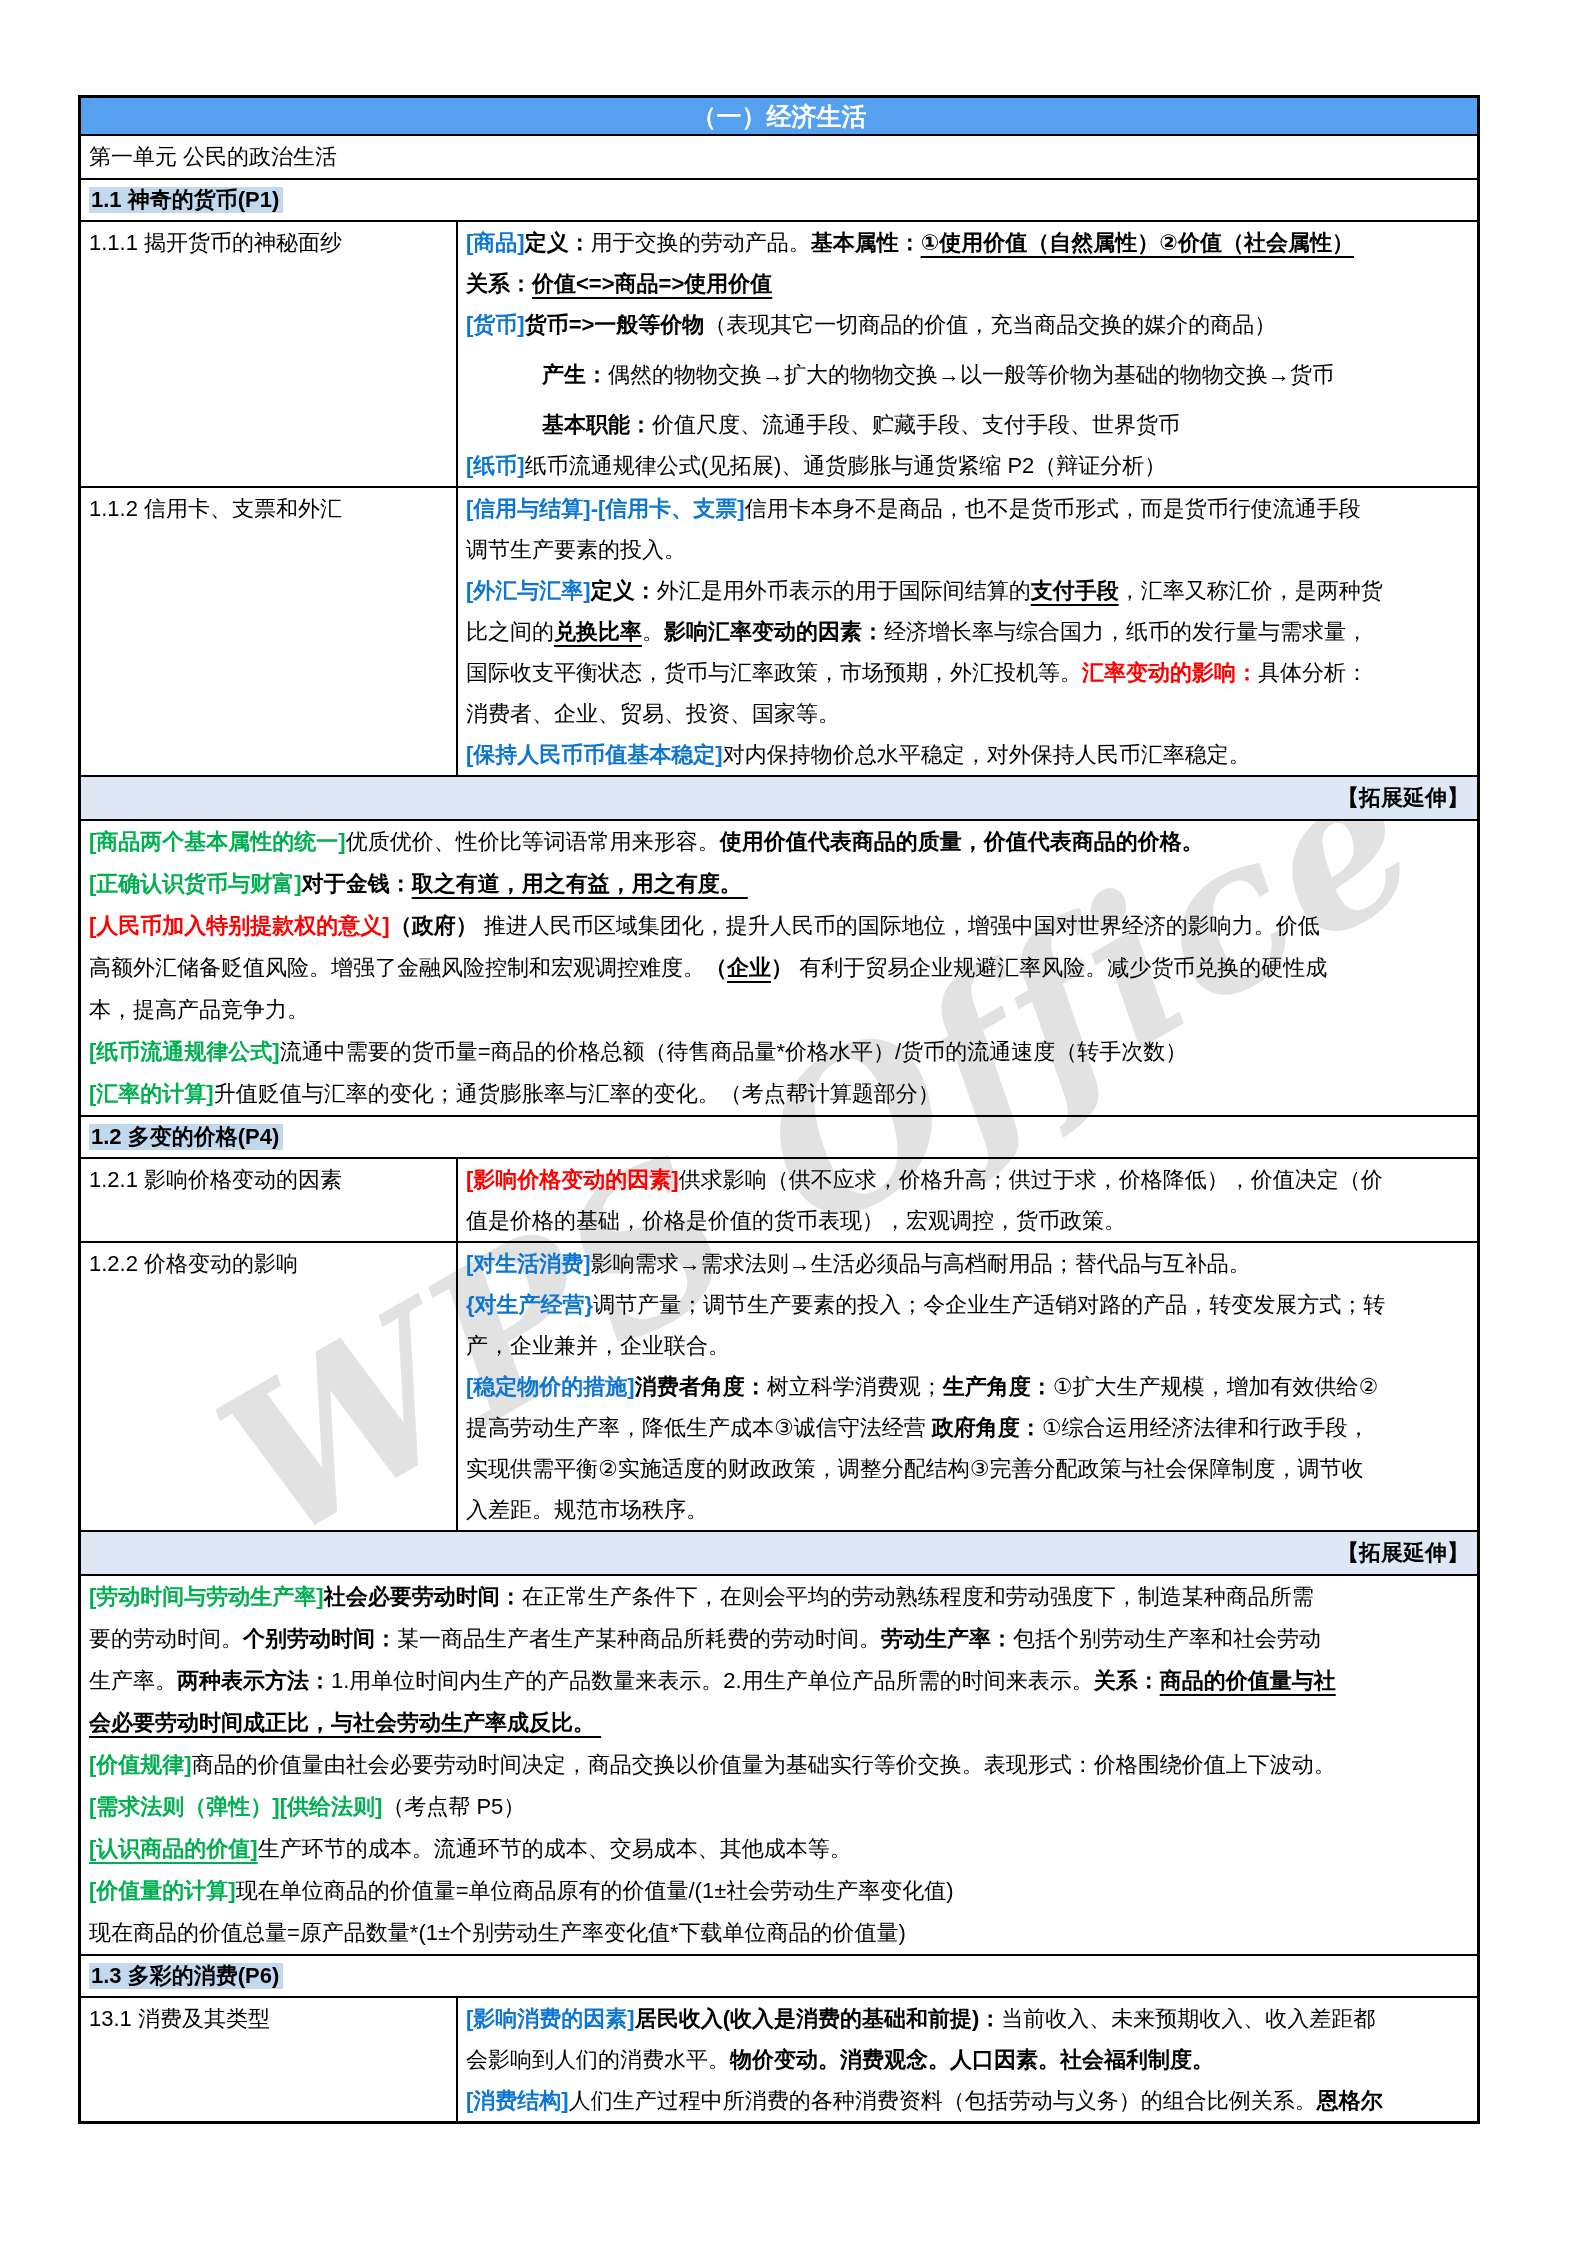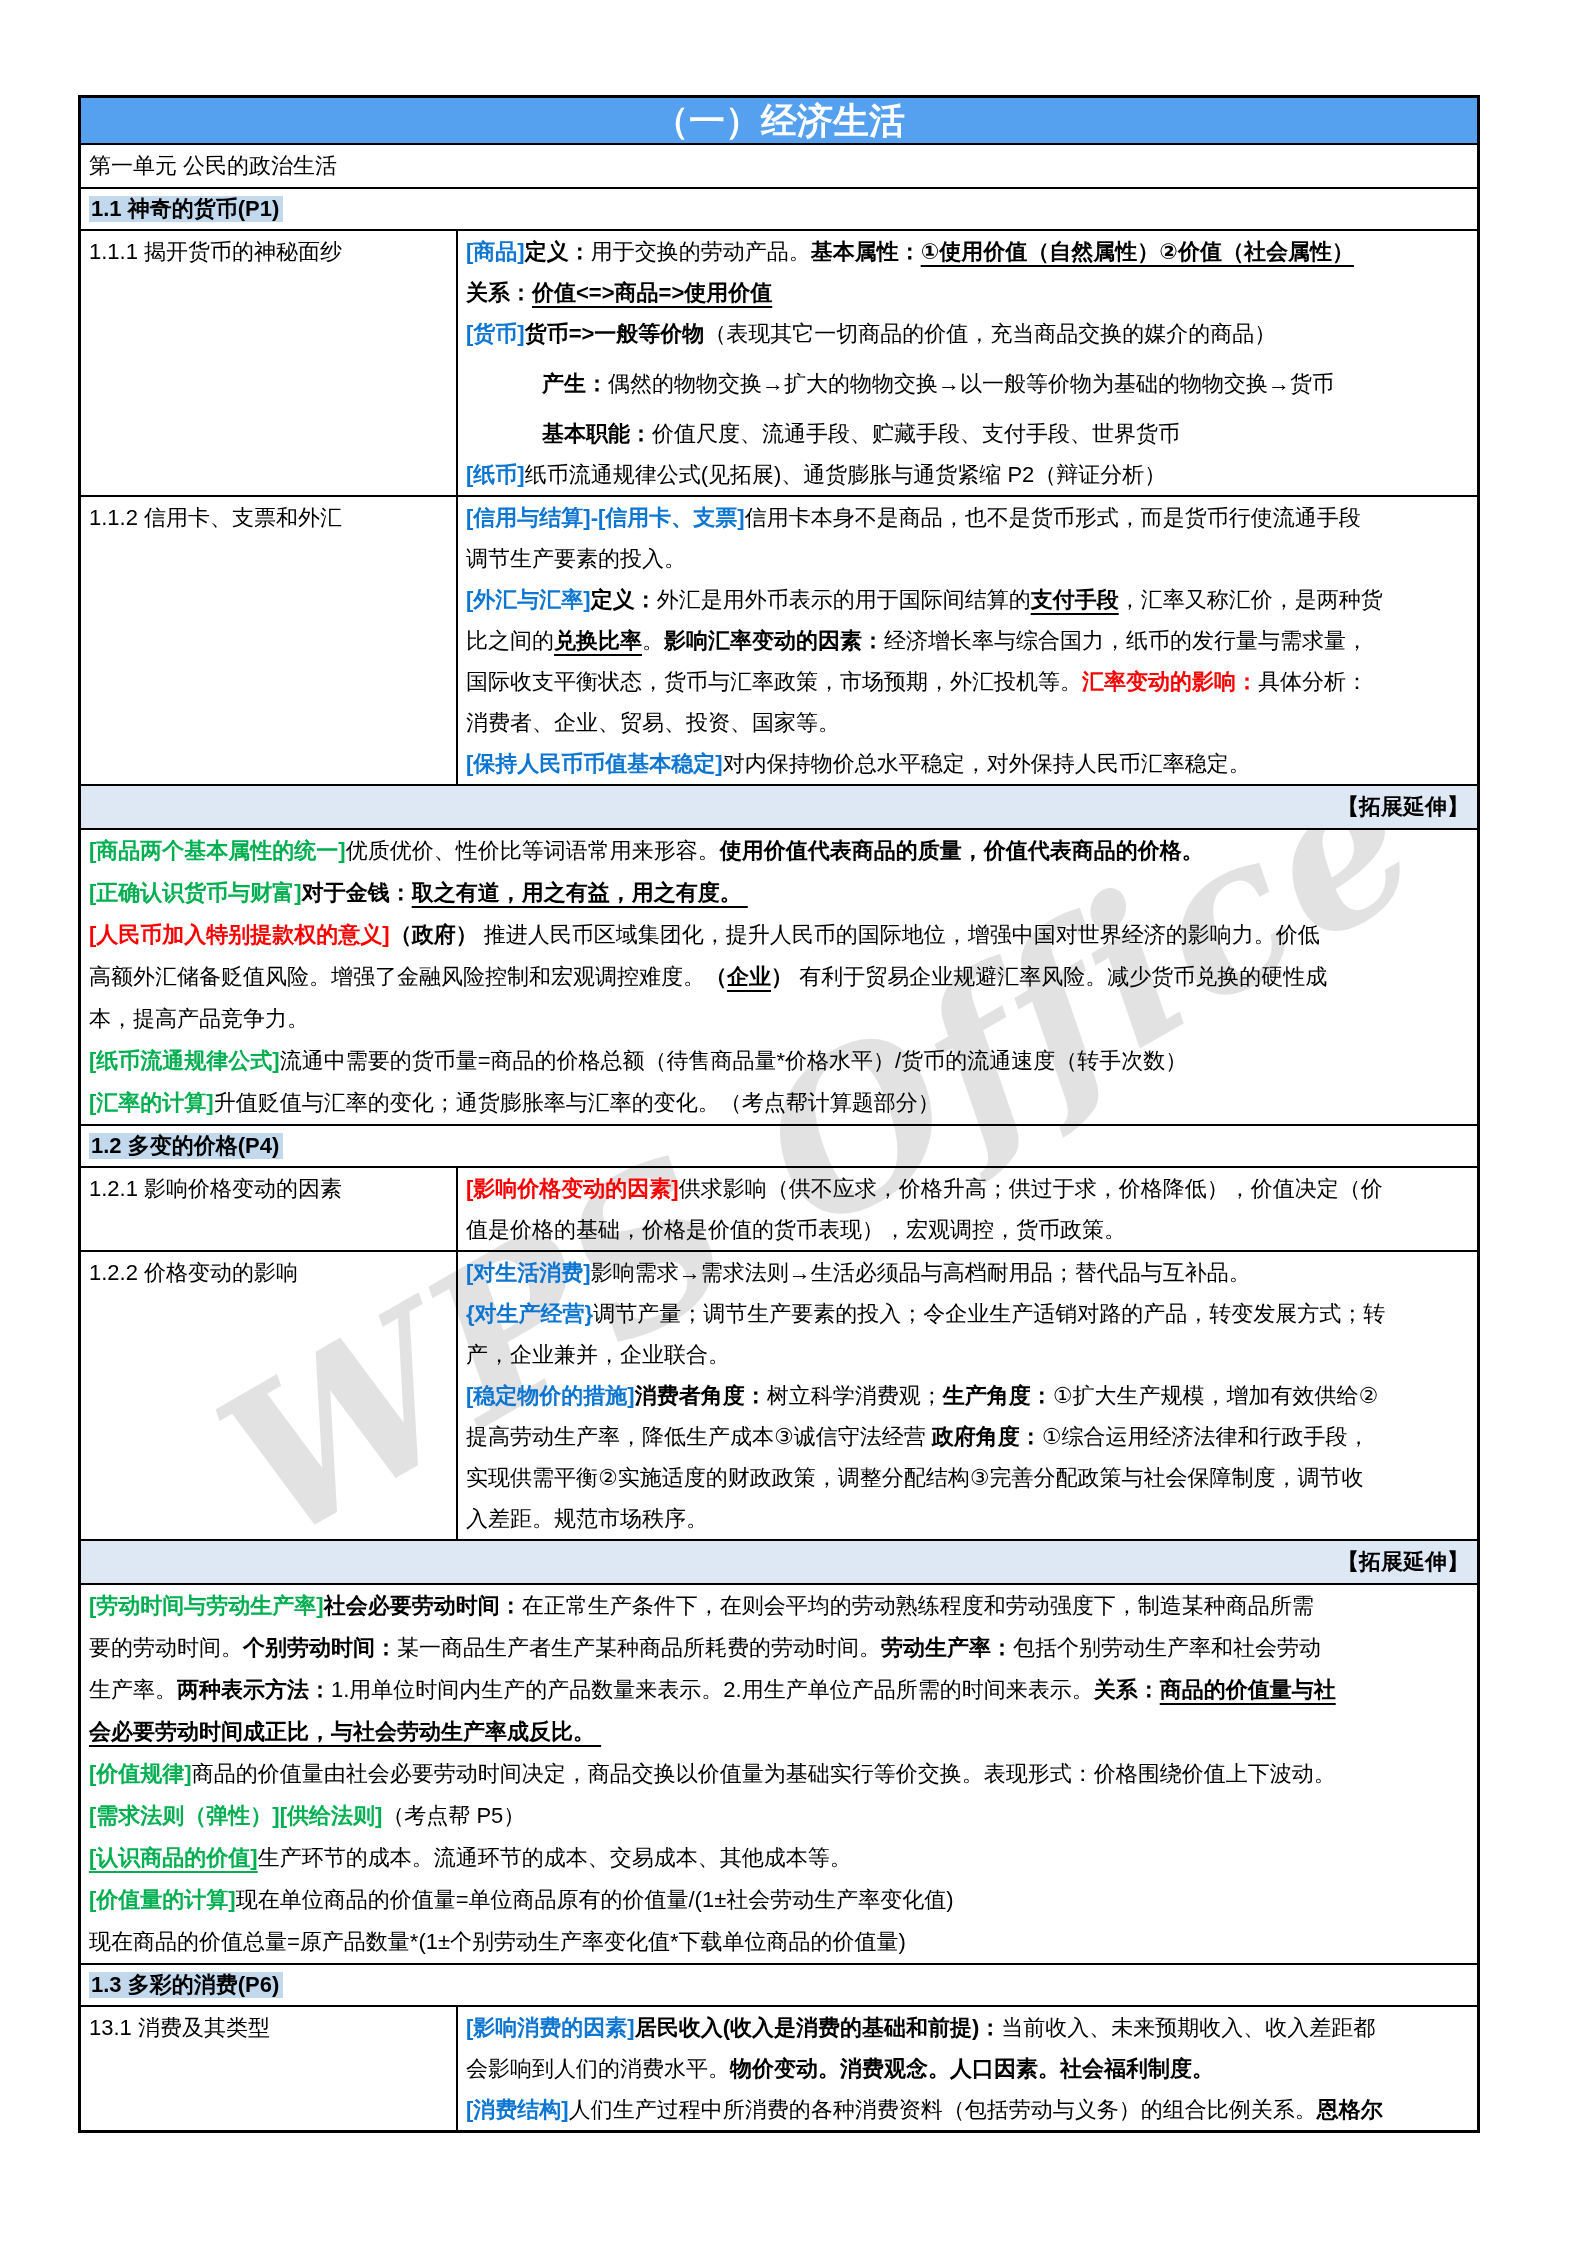--- a/index.html
+++ b/index.html
@@ -22,21 +22,21 @@
   .row:last-child{border-bottom:none;}
   .cell{box-sizing:border-box;padding:0 8px;overflow:hidden;}
   .cell.topic{flex:0 0 377px;border-right:2px solid #000;}
   .cell.content{flex:1;min-width:0;}
   .cell.fullw{flex:1;min-width:0;}
 
   .line{height:41px;display:flex;align-items:center;white-space:pre;font-size:22px;line-height:1;}
   .line.ind{padding-left:76px;margin-top:9px;}
 
   .kind-title{background:var(--header-bg);}
-  .kind-title .line{height:45px;justify-content:center;font-size:36px;font-weight:700;color:#fff;}
+  .kind-title .line{height:36px;justify-content:center;font-size:25px;font-weight:700;color:#fff;}
   .kind-ext{background:var(--ext-bg);}
   .kind-ext .line{height:42px;justify-content:flex-end;font-weight:700;}
   .kind-section .line{height:40px;font-weight:700;}
   .kind-plain .line{height:42px;}
 
   .s-b{font-weight:700;}
   .s-u{text-decoration:underline;text-underline-offset:6px;text-decoration-thickness:2px;font-weight:bold;}
   .s-hl{background:var(--hl);padding:2px 4px 2px 2px;}
   .s-tb{color:var(--tag-blue);font-weight:700;}
   .s-tg{color:var(--tag-green);font-weight:700;}

